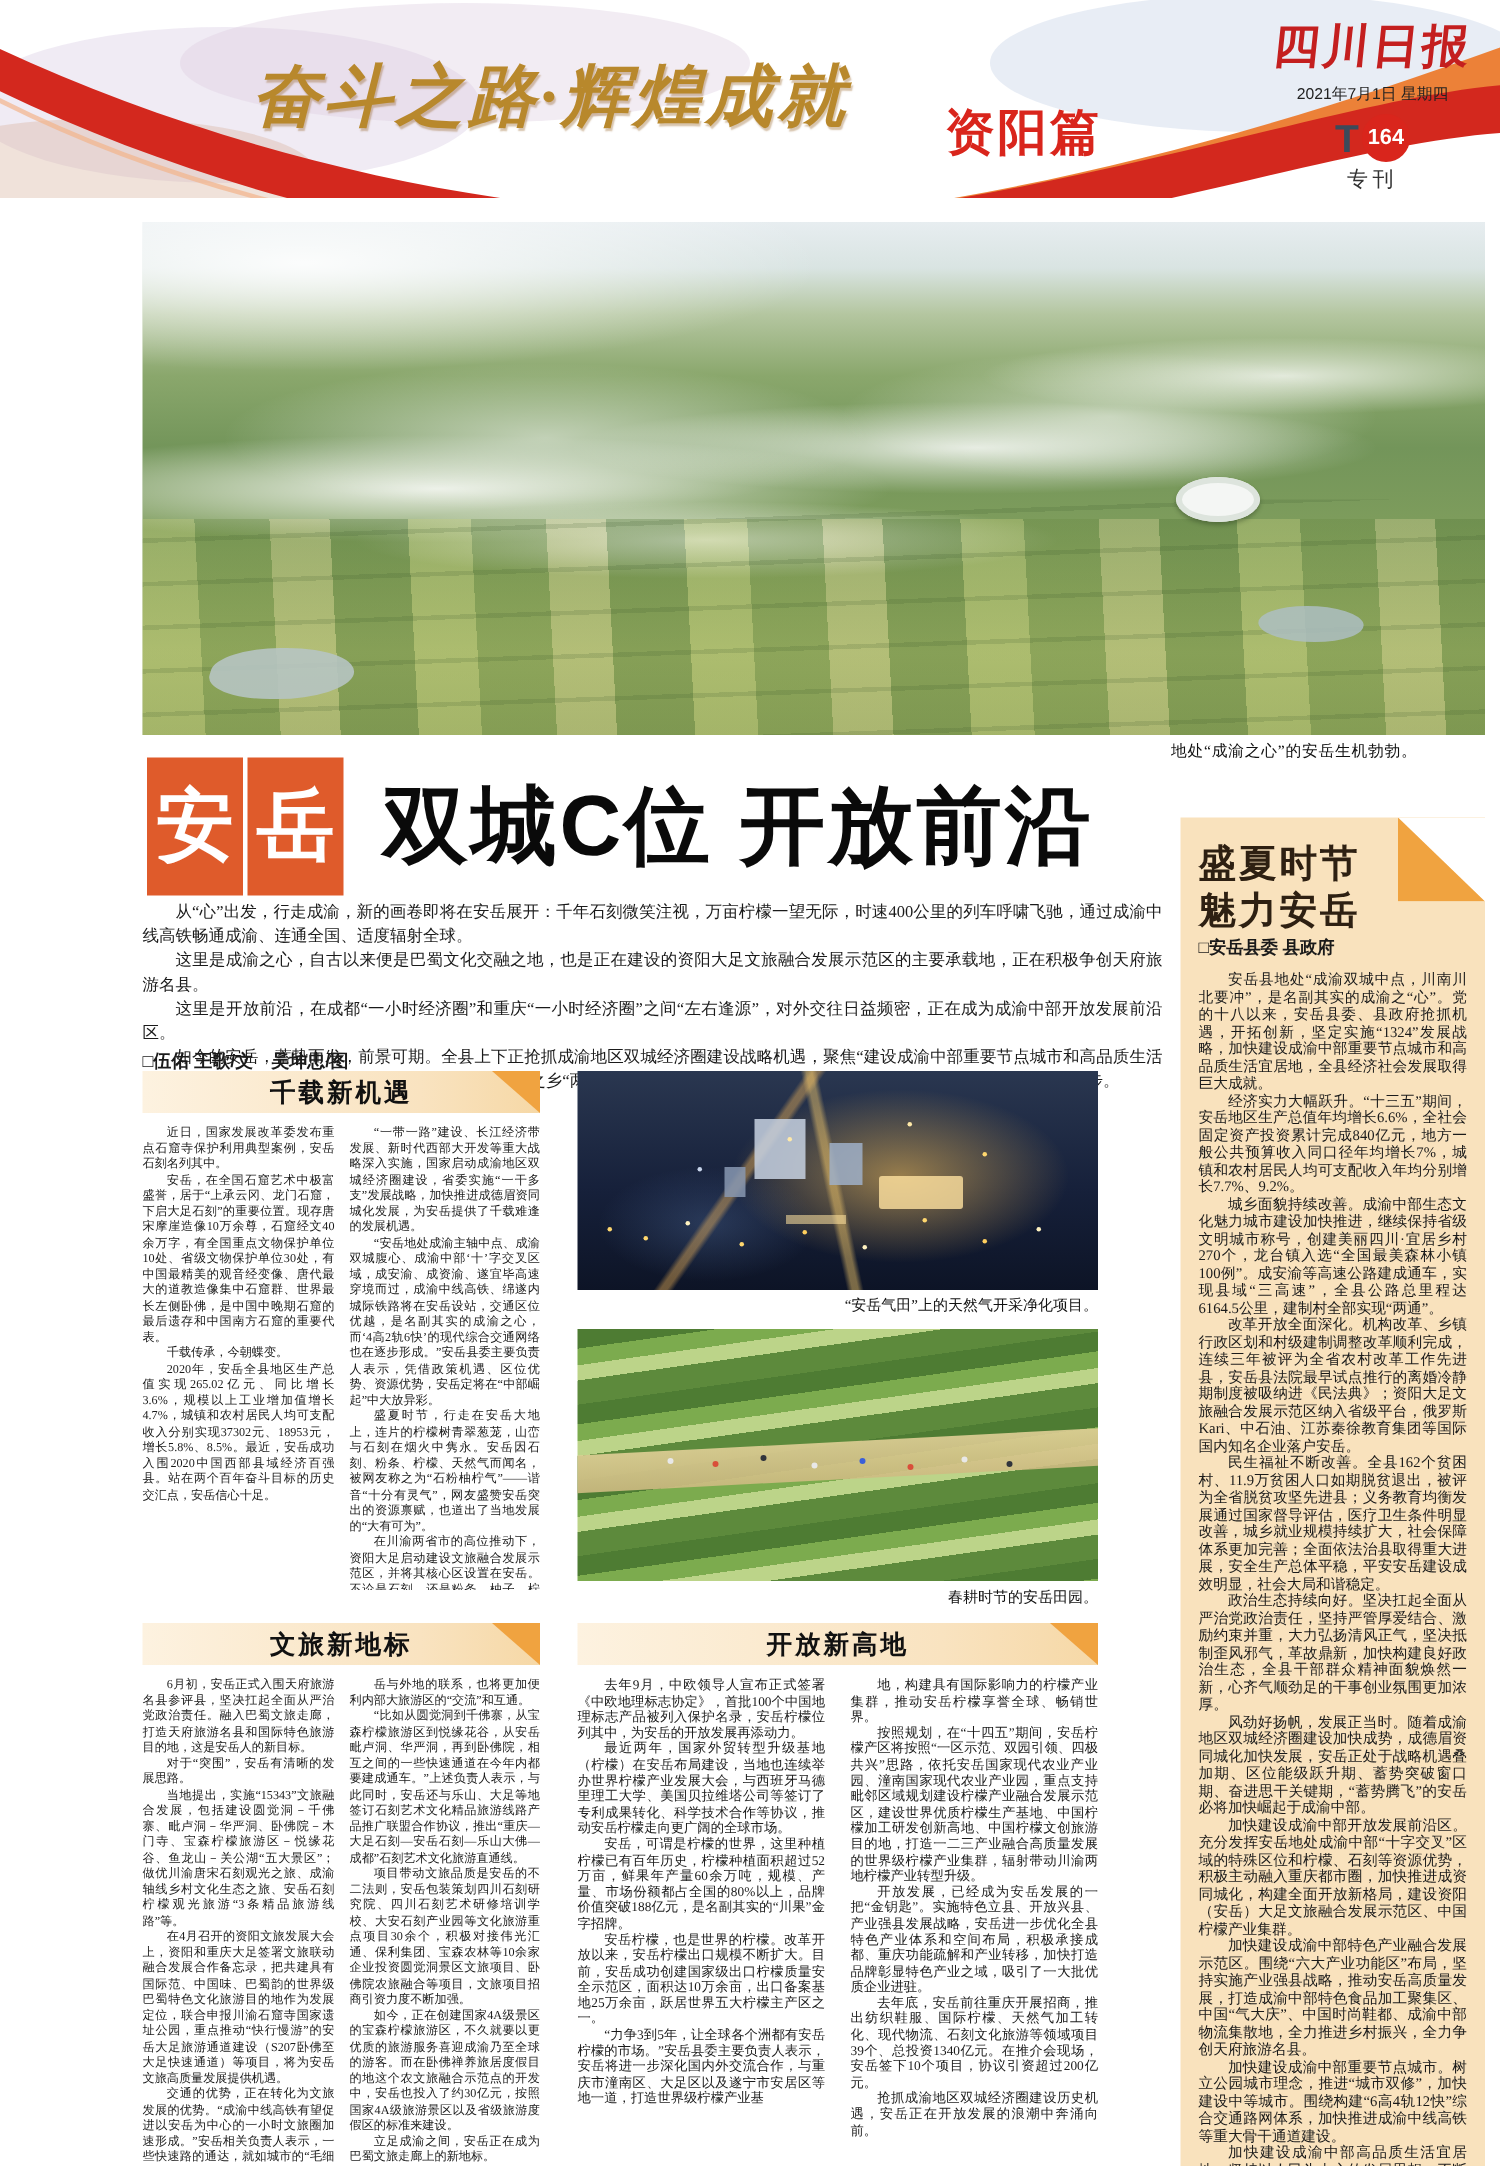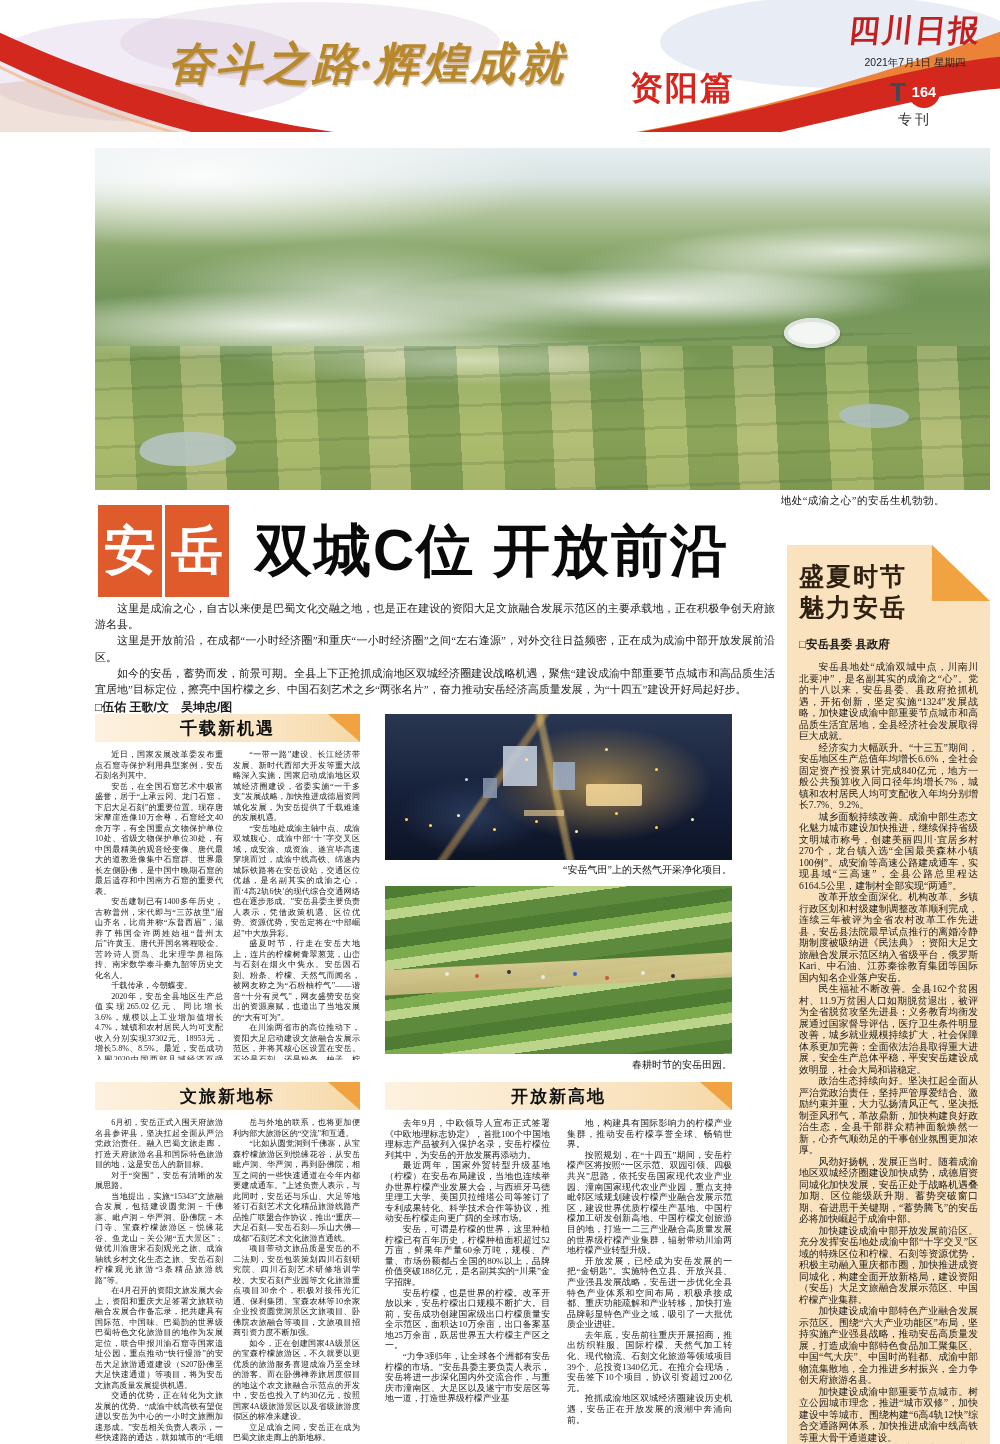--- a/index.html
+++ b/index.html
@@ -109,21 +109,21 @@
   .cap1{top:863px;} .cap2{top:1058px;}
   
   .sidebar{position:absolute;left:787px;top:545px;width:203px;height:899px;background:#f9e2bd;
         overflow:hidden;box-sizing:border-box;padding:16px 12px 10px 12px;}
   .sb-fold-white{position:absolute;right:0;top:0;width:58px;height:56px;background:#ffffff;
         clip-path:polygon(0 0,100% 0,100% 100%);}
   .sb-fold-orange{position:absolute;right:0;top:0;width:58px;height:56px;background:#f0a340;
         clip-path:polygon(0 0,100% 100%,0 100%);}
   .sb-title{font-size:25px;line-height:31px;font-weight:bold;color:#2e2012;
         font-family:"Liberation Sans",sans-serif;letter-spacing:2px;}
-  .sb-byline{margin-top:14px;font-size:11.5px;font-weight:bold;font-family:"Liberation Sans",sans-serif;}
+  .sb-byline{margin-top:1px;font-size:11.5px;font-weight:bold;font-family:"Liberation Sans",sans-serif;}
   .sb-body{margin-top:9px;font-size:9.8px;line-height:11.5px;text-align:justify;}
   .sb-body p{margin:0;text-indent:2em;}
 </style>
 </head>
 <body>
 
 <div id="page">
 
   <div class="banner">
     <svg width="1000" height="140" viewBox="0 0 1000 140">
@@ -158,34 +158,34 @@
   </div>
   <div class="hero-caption">地处“成渝之心”的安岳生机勃勃。</div>
 
   <div class="headline-row">
     <div class="kicker">安</div>
     <div class="kicker">岳</div>
     <div class="headline-title">双城C位 开放前沿</div>
   </div>
 
   <div class="intro">
+      <p>从“心”出发，行走成渝，新的画卷即将在安岳展开：千年石刻微笑注视，万亩柠檬一望无际，时速400公里的列车呼啸飞驰，通过成渝中线高铁畅通成渝、连通全国、适度辐射全球。</p>
       <p>这里是成渝之心，自古以来便是巴蜀文化交融之地，也是正在建设的资阳大足文旅融合发展示范区的主要承载地，正在积极争创天府旅游名县。</p>
       <p>这里是开放前沿，在成都“一小时经济圈”和重庆“一小时经济圈”之间“左右逢源”，对外交往日益频密，正在成为成渝中部开放发展前沿区。</p>
       <p>如今的安岳，蓄势而发，前景可期。全县上下正抢抓成渝地区双城经济圈建设战略机遇，聚焦“建设成渝中部重要节点城市和高品质生活宜居地”目标定位，擦亮中国柠檬之乡、中国石刻艺术之乡“两张名片”，奋力推动安岳经济高质量发展，为“十四五”建设开好局起好步。</p>
     </div>
   <div class="intro-byline">□伍佑 王歌/文　吴坤忠/图</div>
 
   <div class="bar bar-s1">
     <span class="bar-title">千载新机遇</span>
     <span class="fold"></span>
   </div>
   <div class="col s1c1">
       <p>近日，国家发展改革委发布重点石窟寺保护利用典型案例，安岳石刻名列其中。</p>
       <p>安岳，在全国石窟艺术中极富盛誉，居于“上承云冈、龙门石窟，下启大足石刻”的重要位置。现存唐宋摩崖造像10万余尊，石窟经文40余万字，有全国重点文物保护单位10处、省级文物保护单位30处，有中国最精美的观音经变像、唐代最大的道教造像集中石窟群、世界最长左侧卧佛，是中国中晚期石窟的最后遗存和中国南方石窟的重要代表。</p>
-      <p>安岳建制已有1400多年历史，古称普州，宋代即与“三苏故里”眉山齐名，比肩并称“东普西眉”，滋养了韩国金许两姓始祖“普州太后”许黄玉、唐代开国名将程咬金、苦吟诗人贾岛、北宋理学鼻祖陈抟、南宋数学泰斗秦九韶等历史文化名人。</p>
       <p>千载传承，今朝蝶变。</p>
       <p>2020年，安岳全县地区生产总值实现265.02亿元、同比增长3.6%，规模以上工业增加值增长4.7%，城镇和农村居民人均可支配收入分别实现37302元、18953元，增长5.8%、8.5%。最近，安岳成功入围2020中国西部县域经济百强县。站在两个百年奋斗目标的历史交汇点，安岳信心十足。</p>
     </div>
   <div class="col s1c2">
       <p>“一带一路”建设、长江经济带发展、新时代西部大开发等重大战略深入实施，国家启动成渝地区双城经济圈建设，省委实施“一干多支”发展战略，加快推进成德眉资同城化发展，为安岳提供了千载难逢的发展机遇。</p>
       <p>“安岳地处成渝主轴中点、成渝双城腹心、成渝中部‘十’字交叉区域，成安渝、成资渝、遂宜毕高速穿境而过，成渝中线高铁、绵遂内城际铁路将在安岳设站，交通区位优越，是名副其实的成渝之心，而‘4高2轨6快’的现代综合交通网络也在逐步形成。”安岳县委主要负责人表示，凭借政策机遇、区位优势、资源优势，安岳定将在“中部崛起”中大放异彩。</p>
       <p>盛夏时节，行走在安岳大地上，连片的柠檬树青翠葱茏，山峦与石刻在烟火中隽永。安岳因石刻、粉条、柠檬、天然气而闻名，被网友称之为“石粉柚柠气”——谐音“十分有灵气”，网友盛赞安岳突出的资源禀赋，也道出了当地发展的“大有可为”。</p>
       <p>在川渝两省市的高位推动下，资阳大足启动建设文旅融合发展示范区，并将其核心区设置在安岳。不论是石刻，还是粉条、柚子、柠檬、天然气，安岳的独特资源都将焕发新的生机。</p>
     </div>
 

